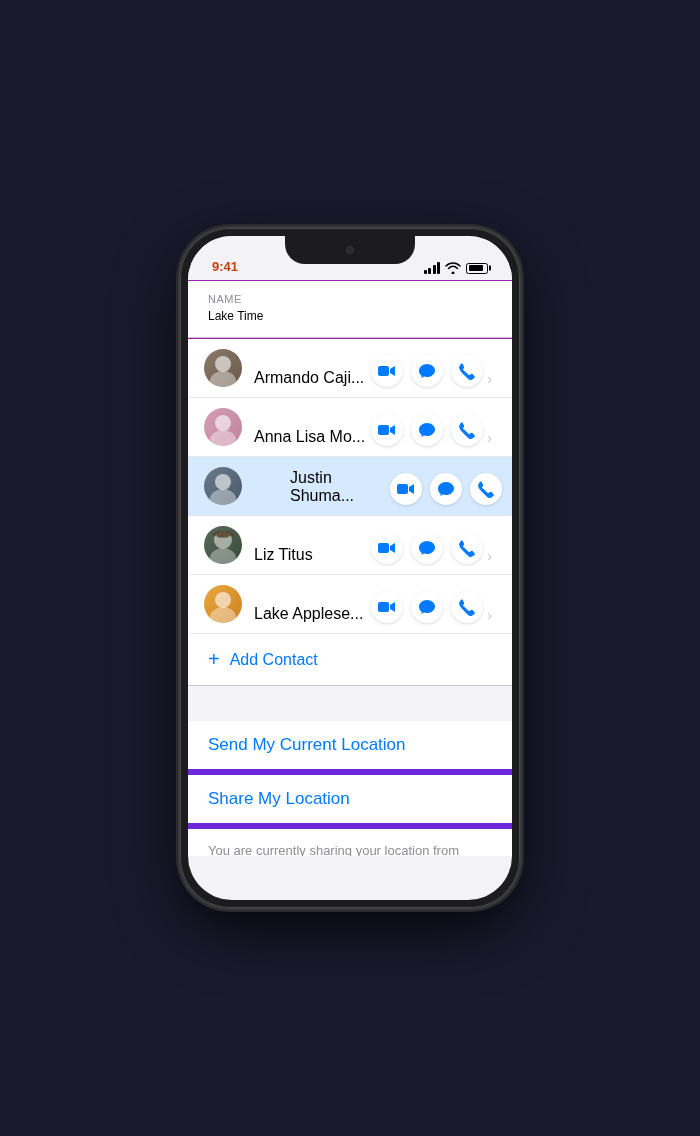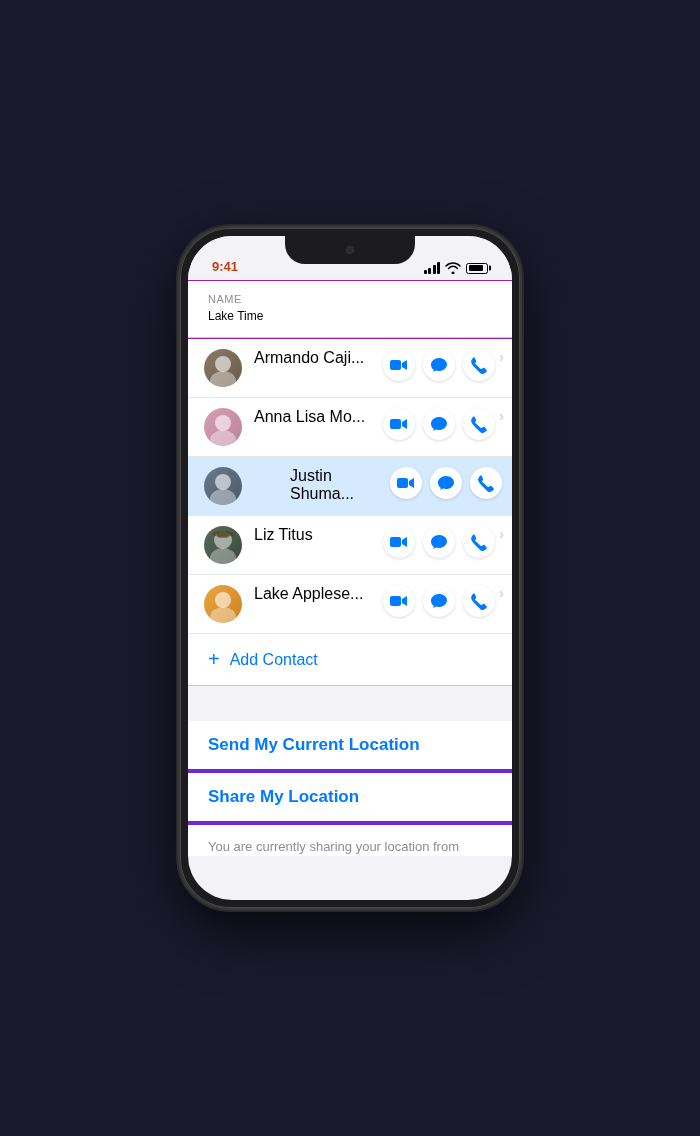--- a/index.html
+++ b/index.html
@@ -206,22 +206,22 @@
     }
 
     
     .contacts-section {
       background: #fff;
       margin-top: 1px;
     }
 
     .contact-row {
       display: flex;
-      align-items: flex-start;
-      padding: 10px 8px 10px 16px;
+      align-items: flex-end;
+      padding: 10px 20px 10px 16px;
       border-bottom: 1px solid #e5e5ea;
       position: relative;
     }
 
     .contact-row.highlighted {
       background: #d6eaff;
       gap: 36px;
     }
 
     .avatar {
@@ -303,22 +303,21 @@
     }
 
     
     .location-section {
       background: #fff;
       margin-top: 0;
     }
 
     .location-row {
       padding: 14px 20px;
-      border-bottom: 4px solid #6d28d9;
-      font-weight: bold;
+      border-bottom: 6px solid #6d28d9;
     }
 
     .location-row-label {
       font-size: 17px;
       color: #007AFF;
     }
 
     .location-description {
       padding: 12px 20px;
       background: #fff;

